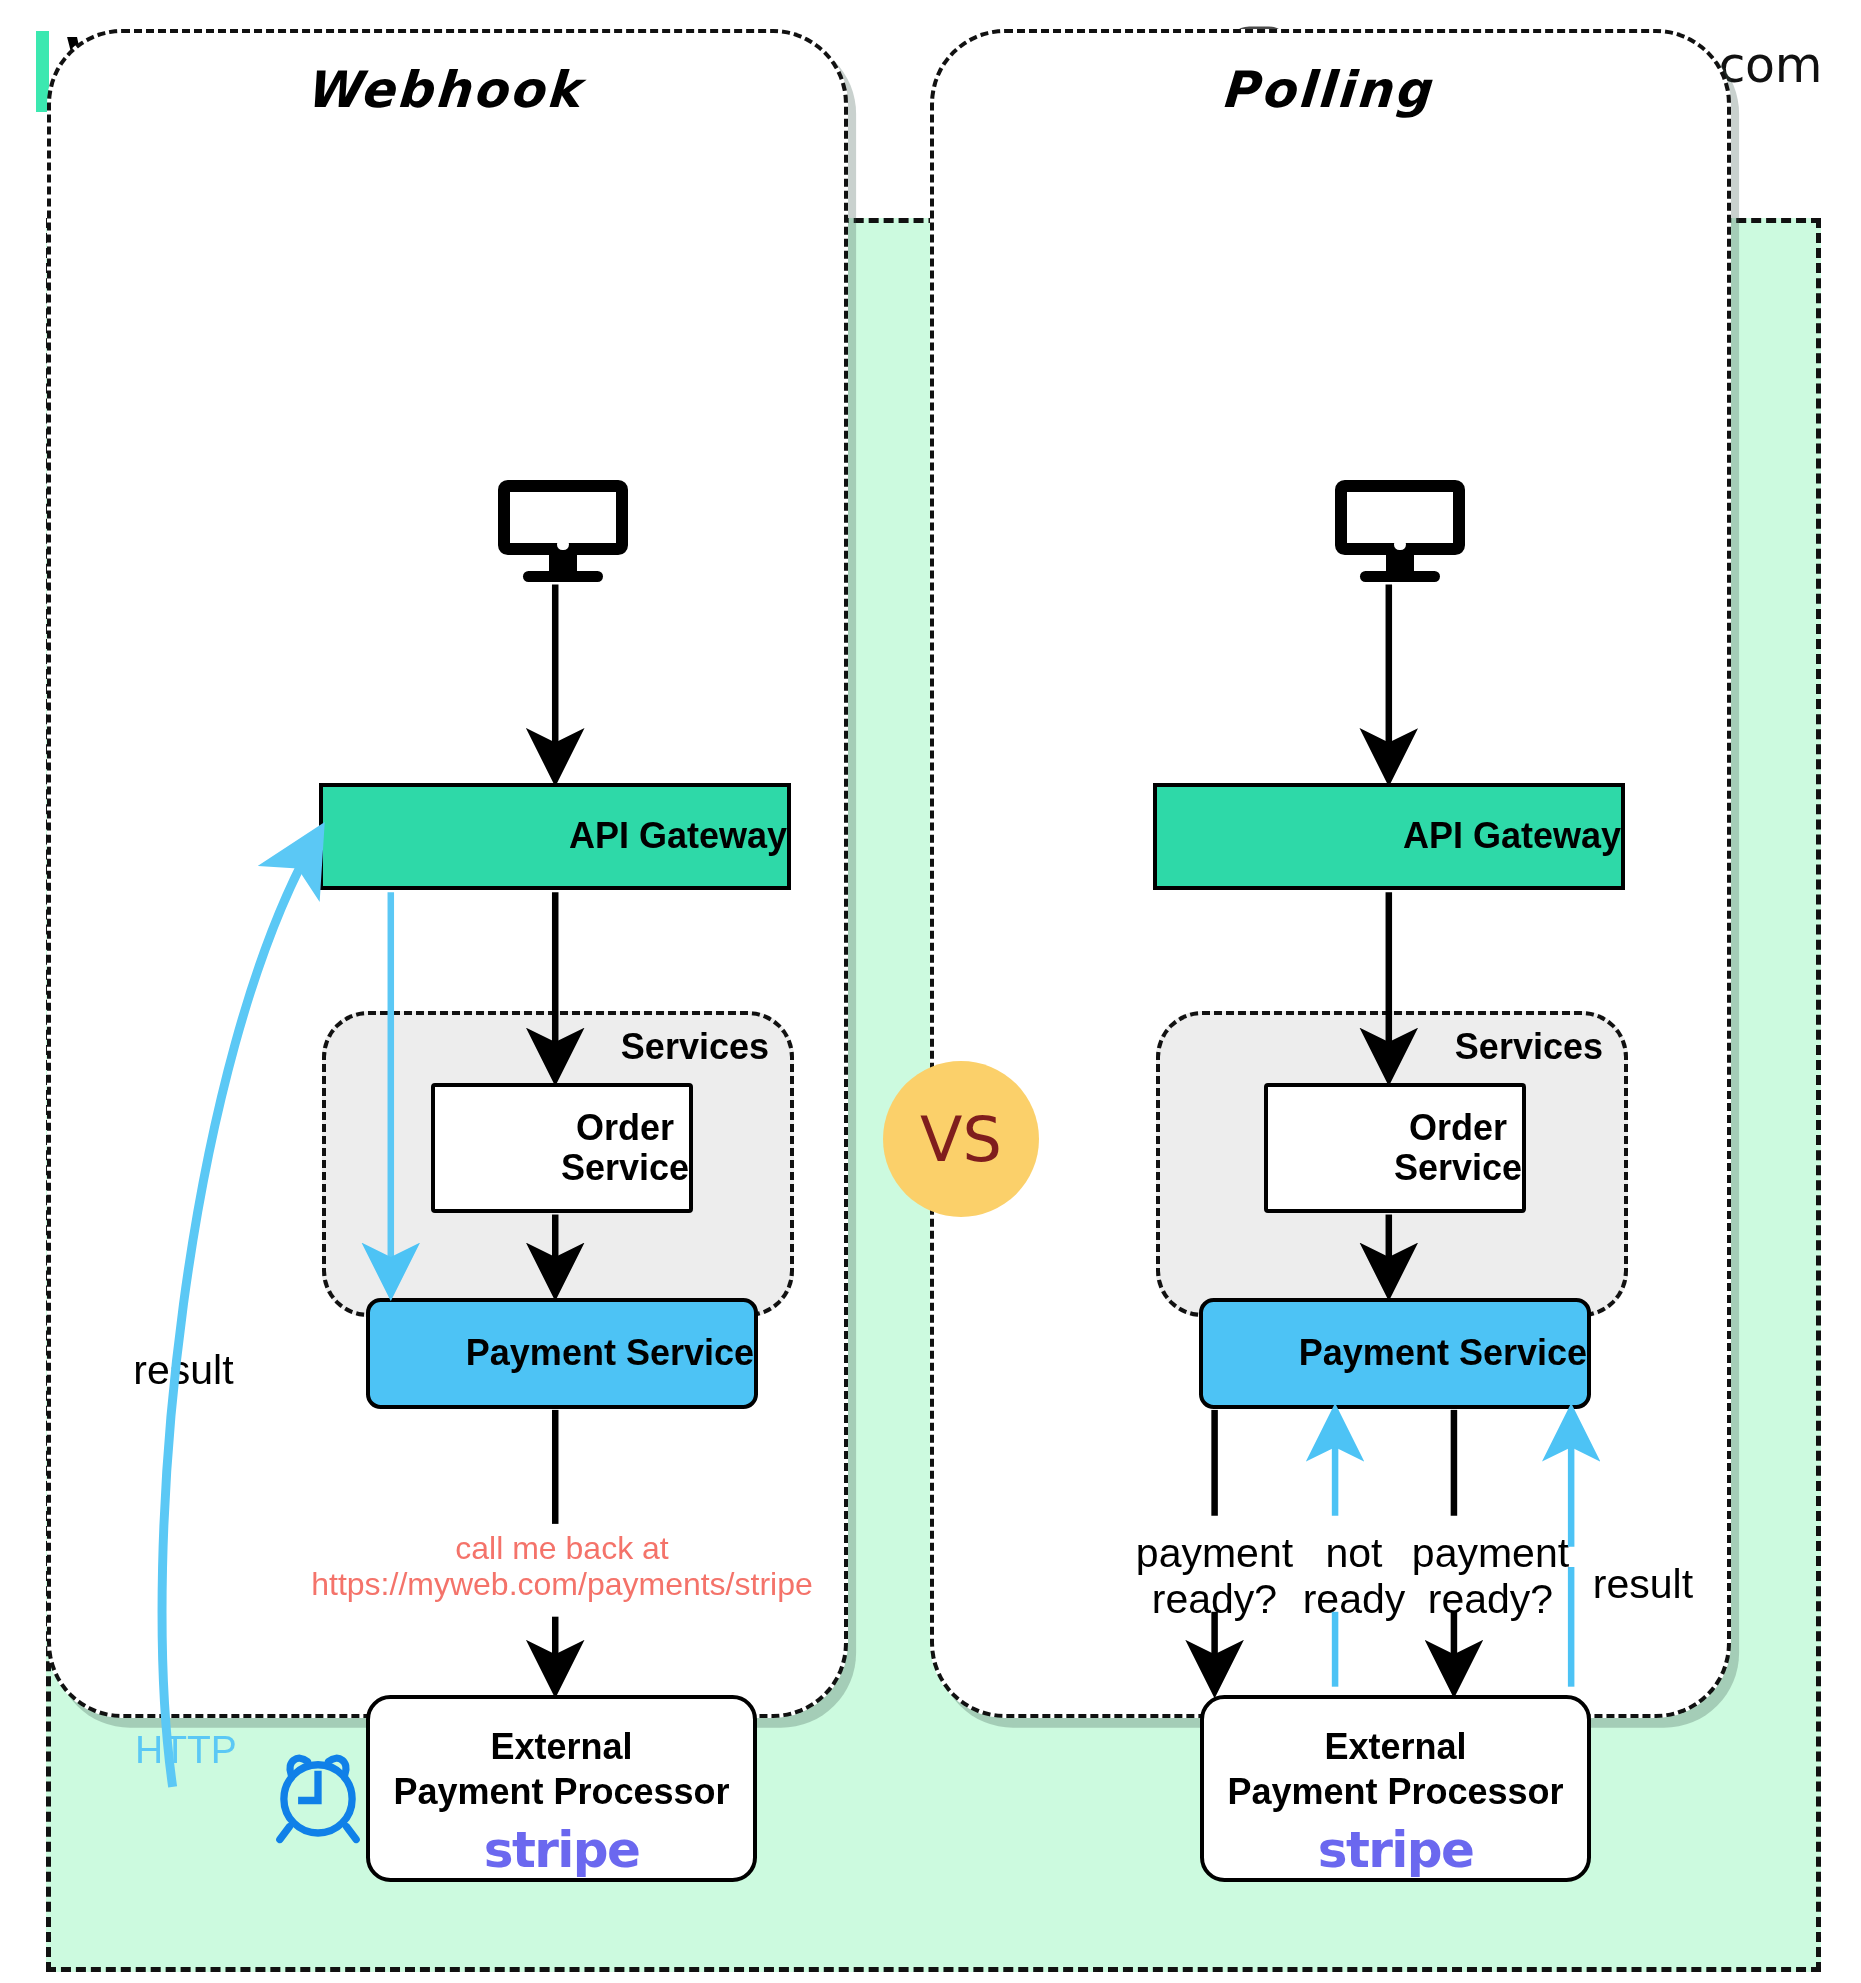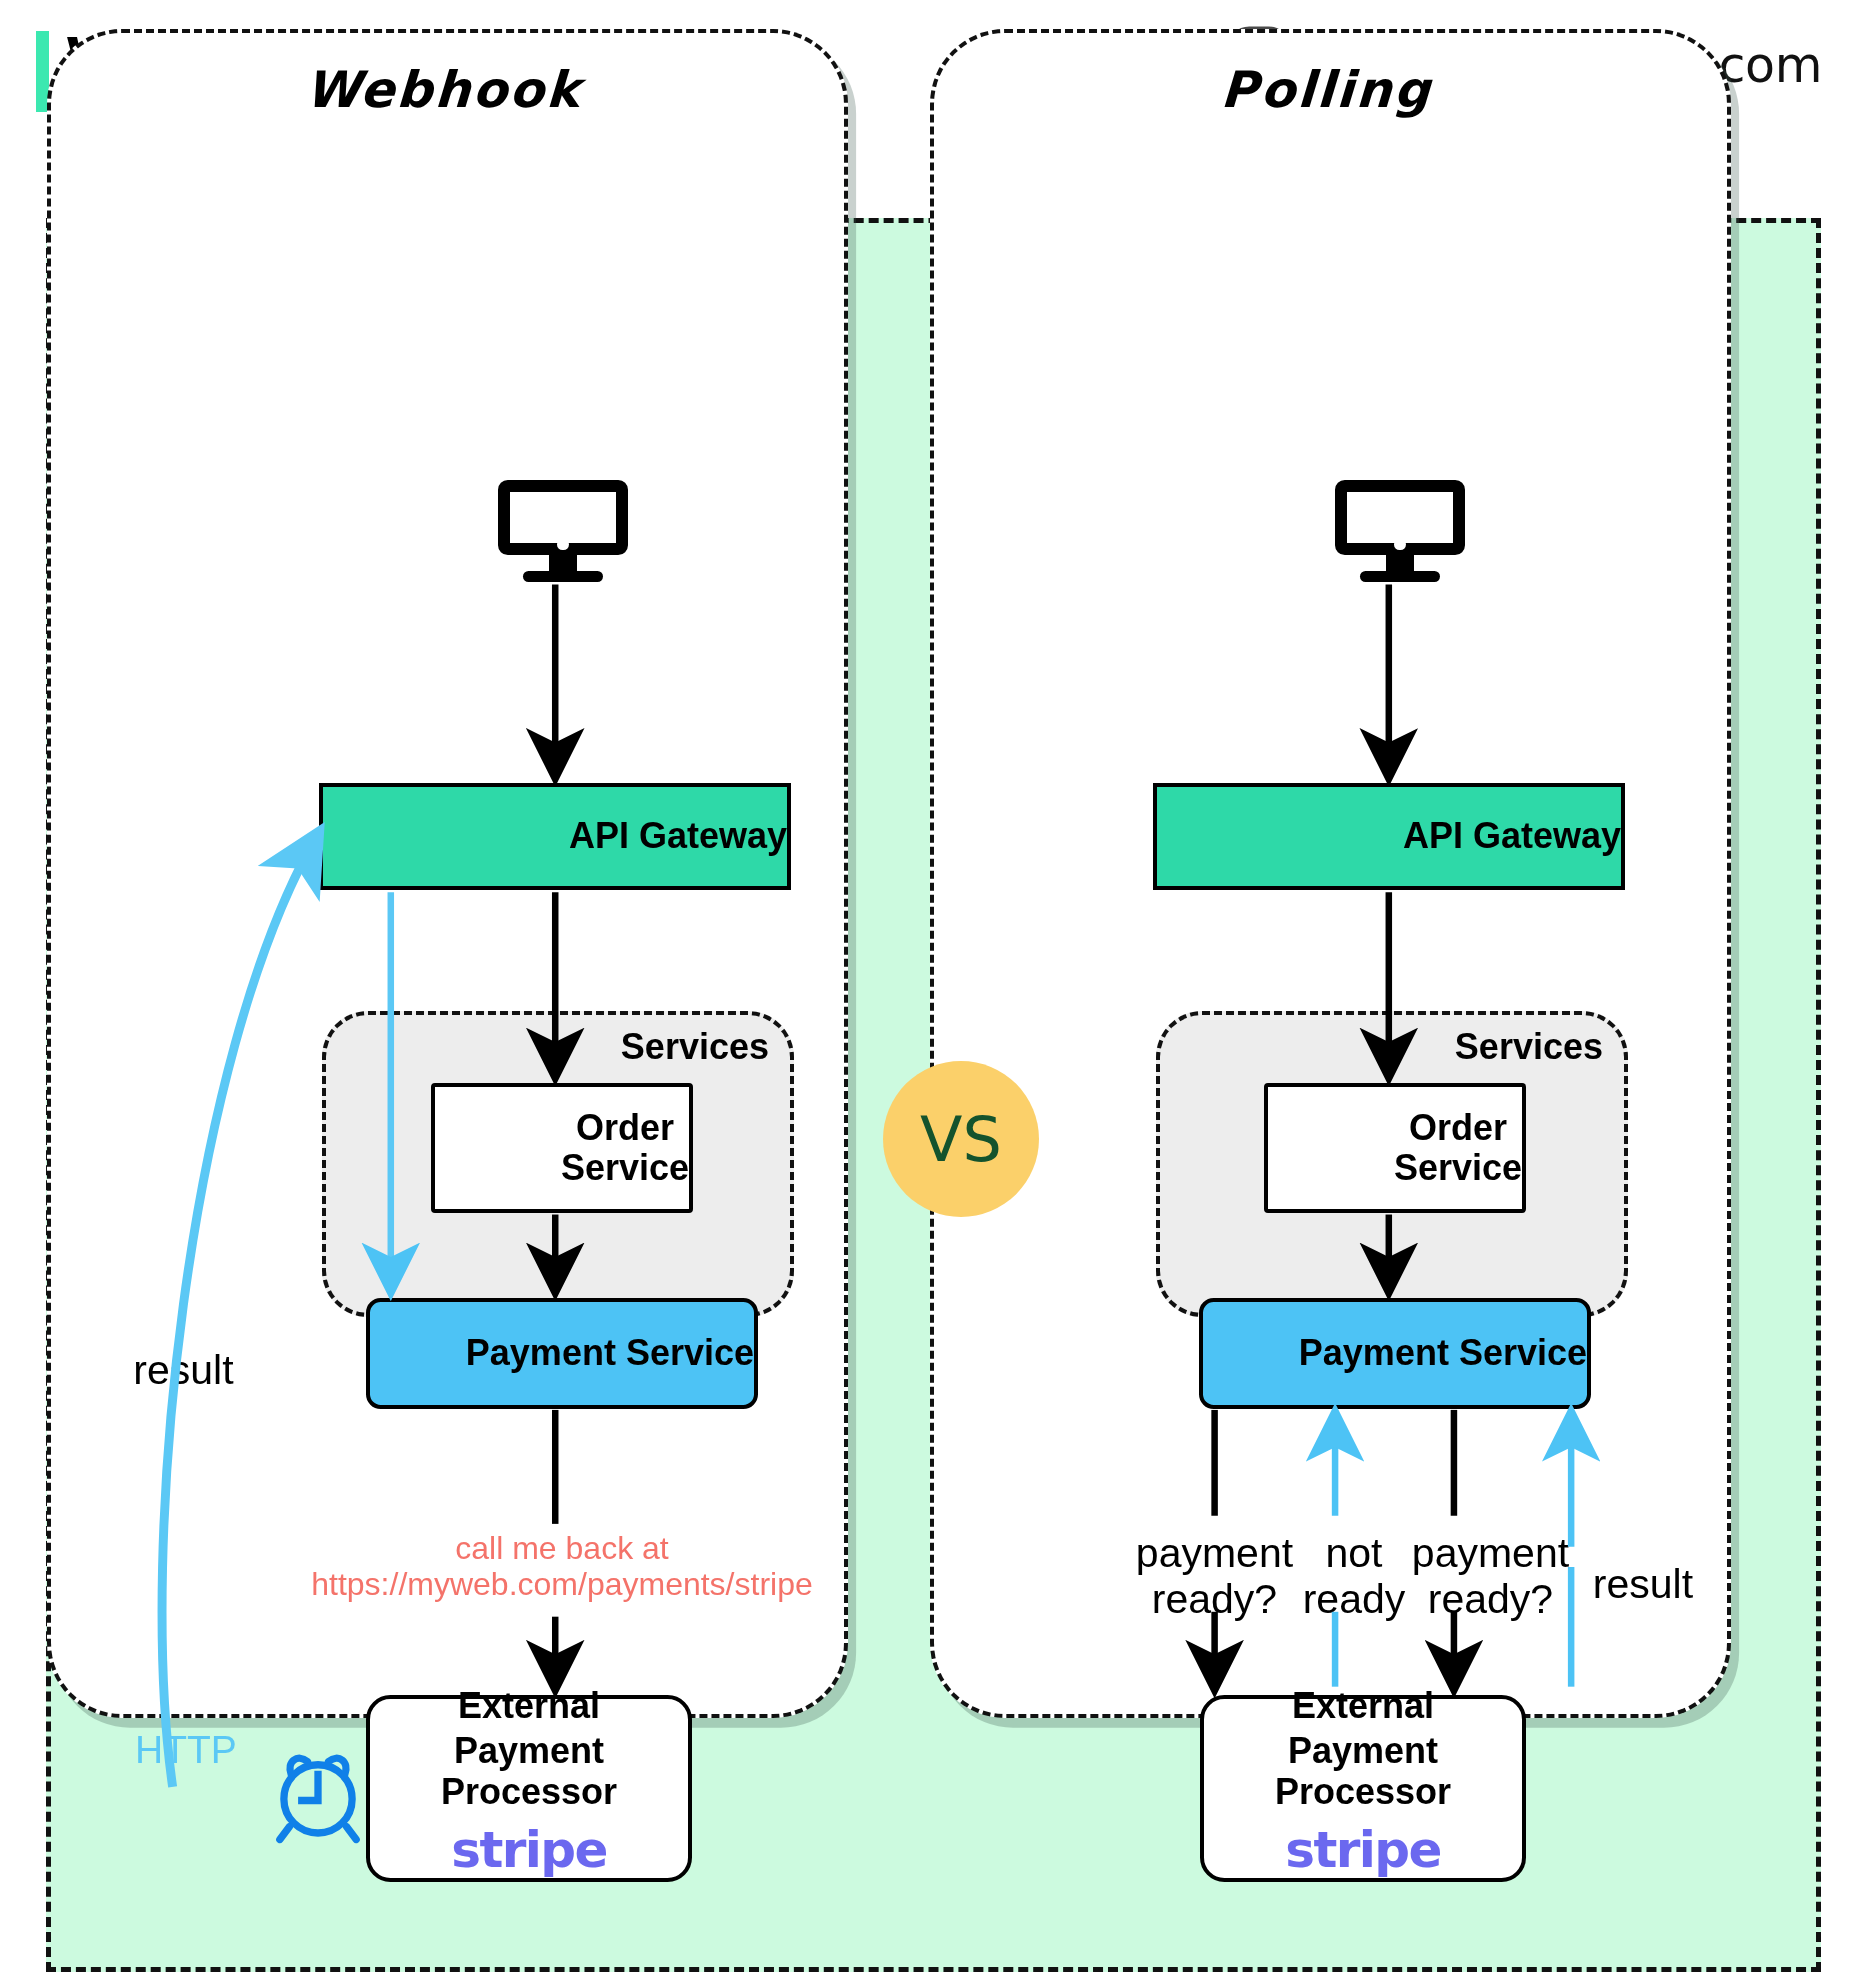--- a/index.html
+++ b/index.html
@@ -93,21 +93,21 @@
   }
   .node-order {
     width: 262px; height: 130px; background: #fff;
     border: 4.1px solid #000; border-radius: 4px; font-size: 36px;
   }
   .node-payment {
     width: 392px; height: 111px; background: #4DC3F5;
     border: 4.9px solid #000; border-radius: 14.7px; font-size: 36px;
   }
   .node-processor {
-    width: 326px; height: 187px; background: #fff;
+    width: 391px; height: 187px; background: #fff;
     border: 4.1px solid #000; border-radius: 24.4px;
     flex-direction: column; gap: 4.9px; font-size: 36px;
   }
   .stripe-logo {
     font-family: "DejaVu Sans", sans-serif;
     font-size: 50px; font-weight: bold; color: #6B68EF;
     letter-spacing: -1.6px; margin-top: 5px;
   }
 
   
@@ -130,21 +130,21 @@
   .lbl-red   { color: #F4736A; font-size: 32px; text-align: center; }
   .lbl-plain { font-size: 41px; text-align: center; }
   .lbl-http  { color: #5BC8F5; font-size: 39px; font-weight: normal; }
 
   
   .vs-badge {
     position: absolute; left: 883px; top: 1061px;
     width: 156px; height: 156px; border-radius: 50%;
     background: #FBD06A; display: flex; align-items: center;
     justify-content: center; font-family: "DejaVu Sans", sans-serif;
-    font-size: 62px; color: #14532d; z-index: 9;
+    font-size: 62px; color: #7f1d1d; z-index: 9;
   }
 
   
   .clock { position: absolute; width: 96px; height: 104px; }
 </style>
 </head>
 <body>
 
 <div id="root">
 

